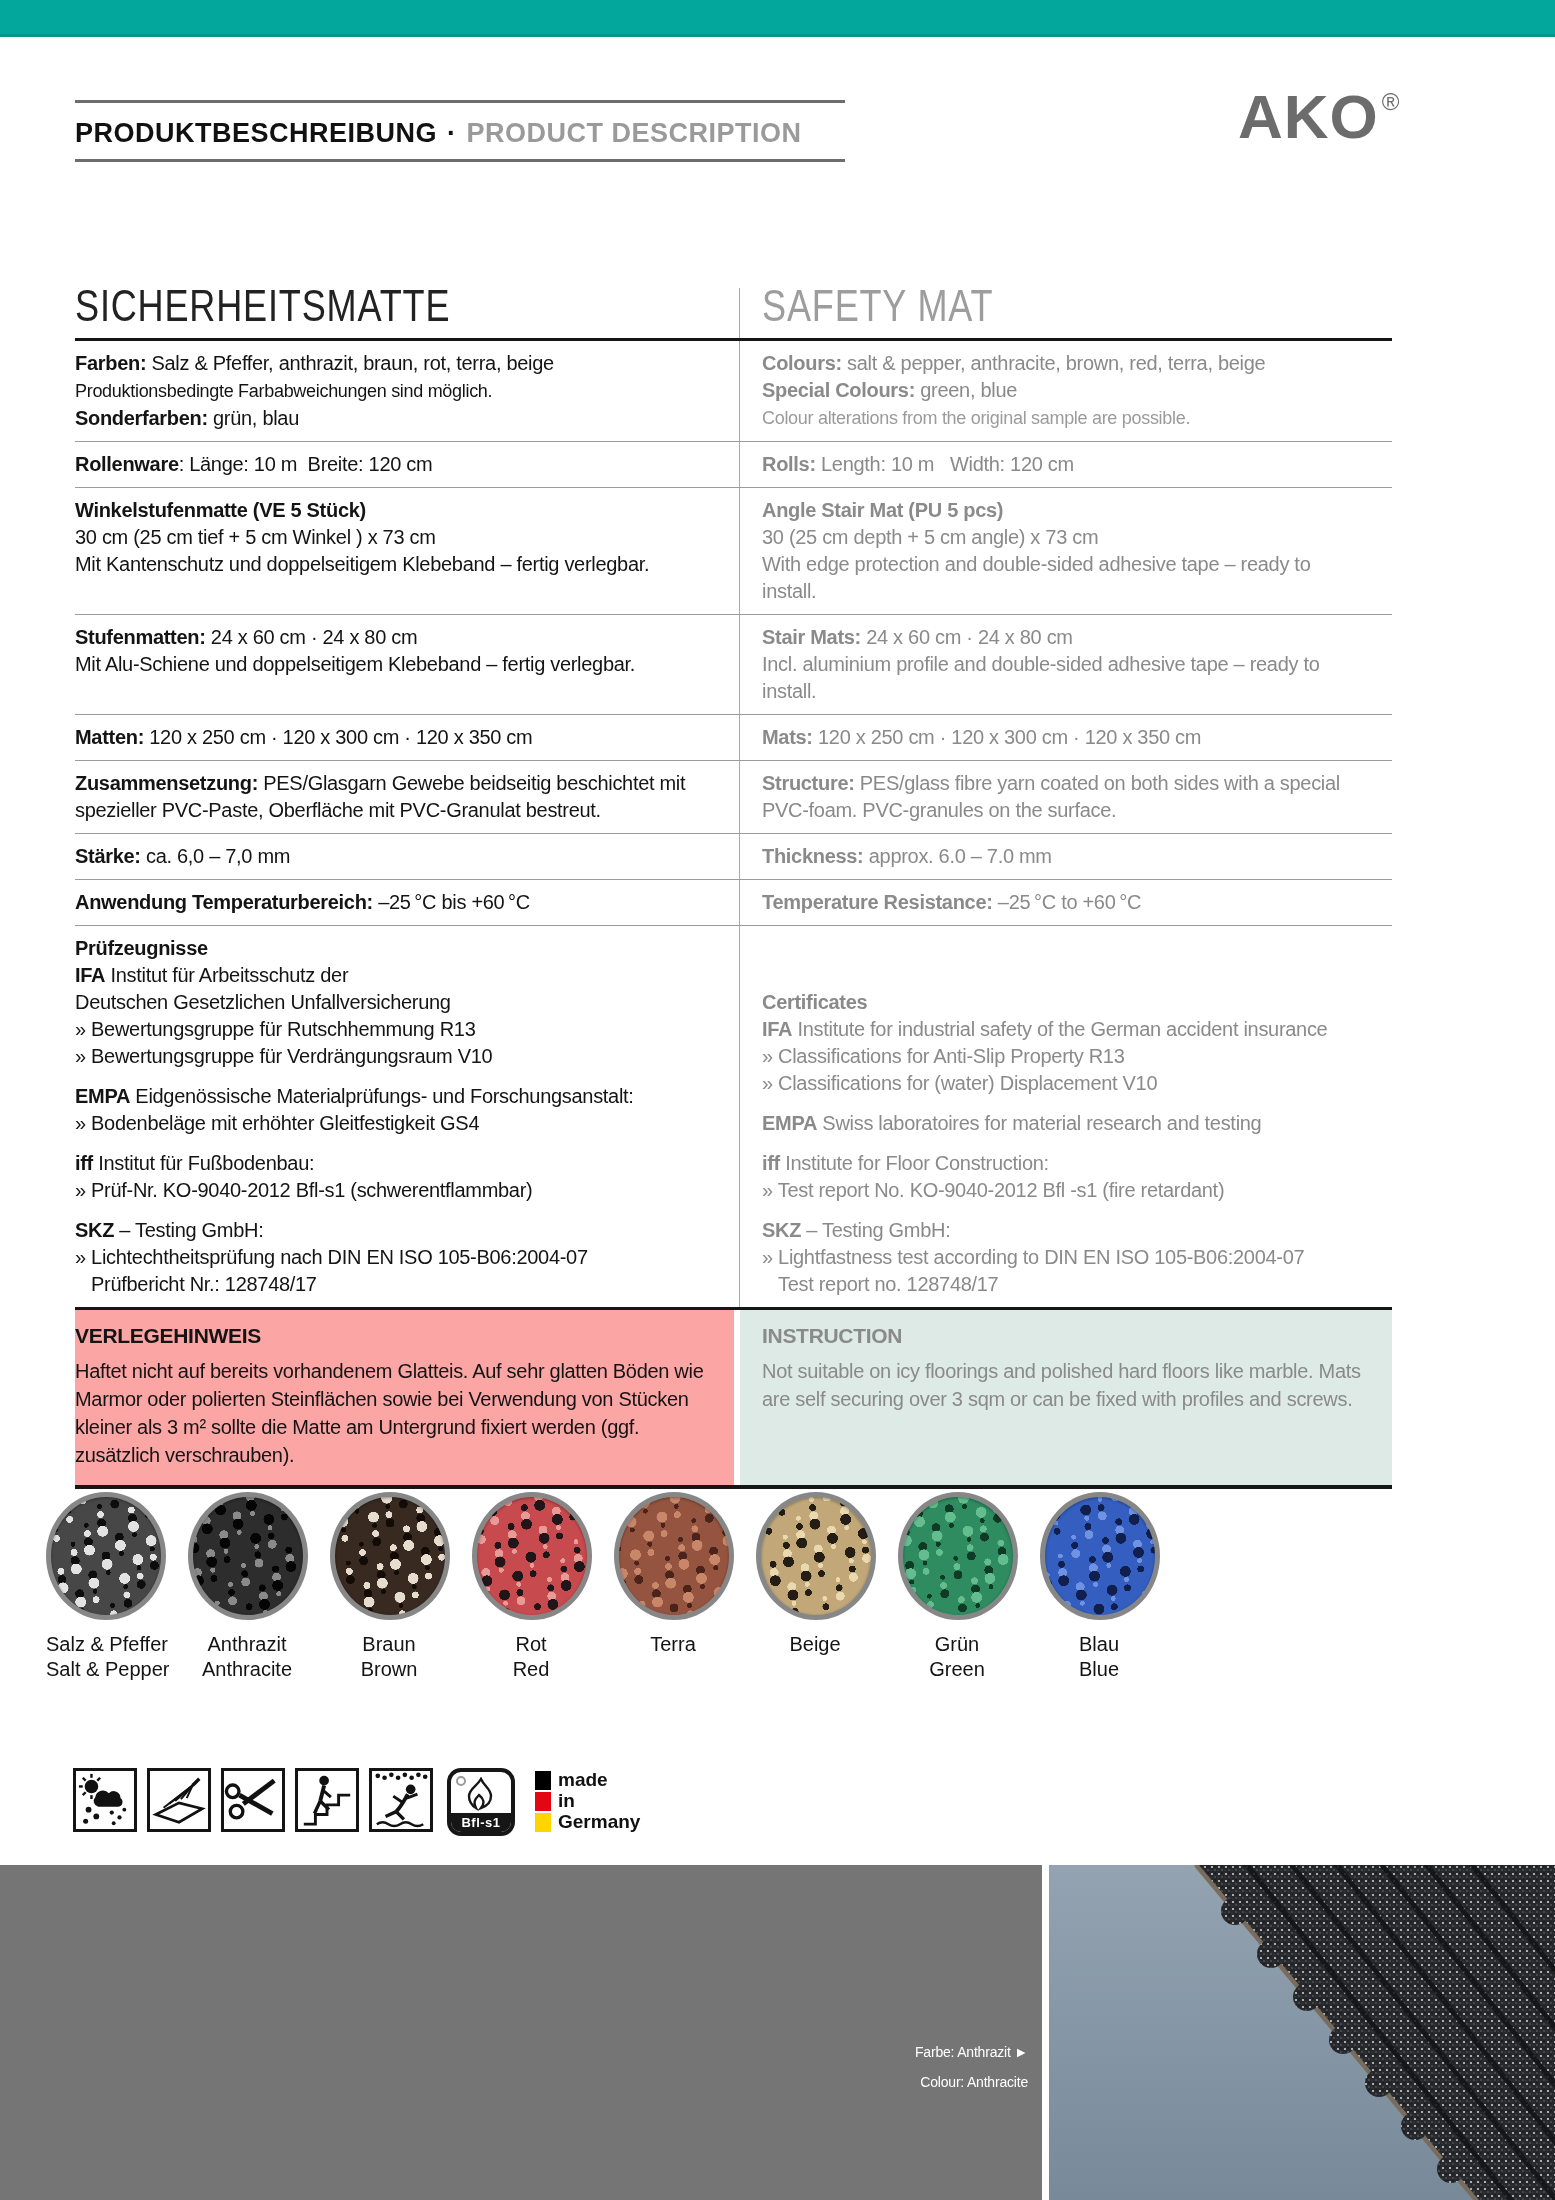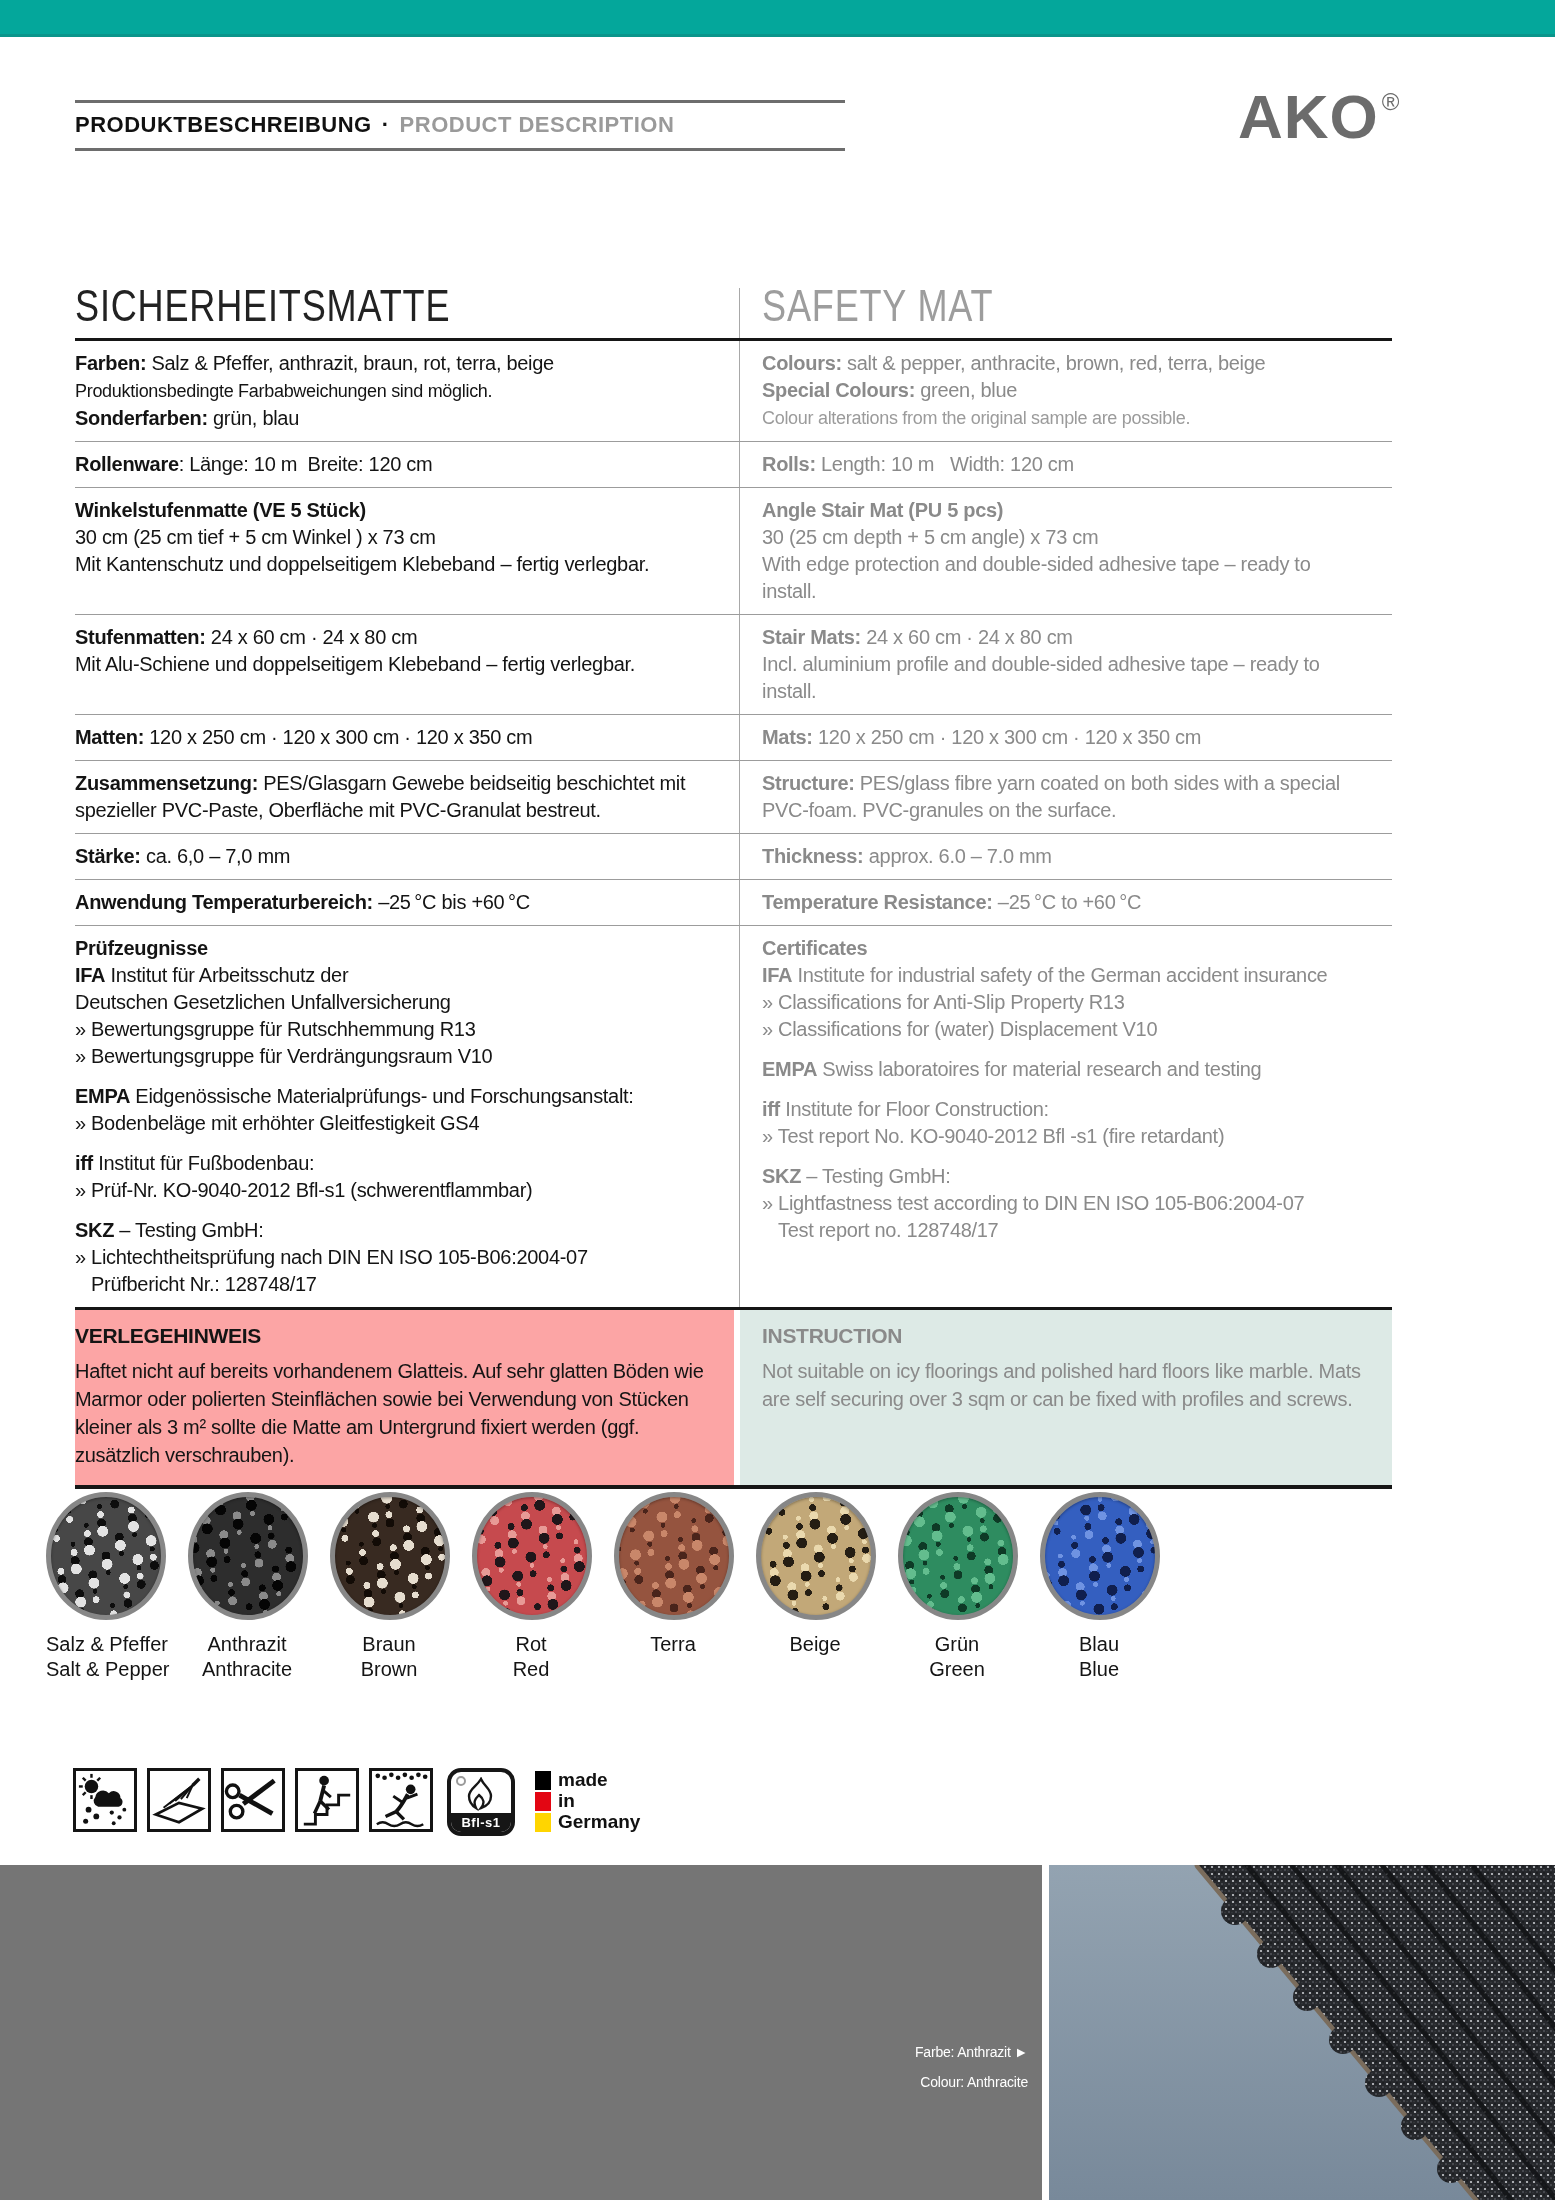--- a/index.html
+++ b/index.html
@@ -5,32 +5,32 @@
   html,body{margin:0;padding:0;background:#fff;}
   .page{position:relative;width:1555px;height:2200px;background:#ffffff;
         font-family:"Liberation Sans",sans-serif;color:#111;overflow:hidden;}
 
   
   .topbar{height:34px;background:#04A79B;border-bottom:3px solid #0a958b;}
 
   
   .header{position:absolute;left:75px;top:100px;width:770px;}
   .hrule{height:3px;background:#6d6d6d;}
-  .htitle{padding:9px 0 10px 0;font-size:22px;font-weight:bold;letter-spacing:.5px;white-space:nowrap;}
+  .htitle{padding:15px 0 10px 0;font-size:27px;font-weight:bold;letter-spacing:.5px;white-space:nowrap;}
   .hde{color:#111;}
   .hsep{color:#111;margin:0 10px;}
   .hen{color:#9a9a9a;}
   .logo{position:absolute;left:1238px;top:86px;color:#6c6c6c;font-weight:800;
         font-size:62px;letter-spacing:1px;line-height:1;}
   .logo sup{font-size:24px;font-weight:400;vertical-align:28px;margin-left:3px;}
 
   
   .spec{position:absolute;left:75px;top:288px;width:1317px;}
   .trow{display:flex;border-bottom:1px solid #9c9c9c;}
-  .trow:last-of-type{border-bottom:none;}
+  .trow:last-of-type{border-bottom:none;align-items:flex-end;}
   .cell{box-sizing:border-box;font-size:20px;line-height:27px;letter-spacing:-.3px;padding:9px 24px 9px 0;}
   .cell.de{width:665px;border-right:1px solid #a8a8a8;color:#141414;}
   .cell.en{width:652px;padding-left:22px;color:#8a8a8a;}
   .thead{border-bottom:3px solid #161616;}
   .thead .cell{padding-top:4px;padding-bottom:10px;}
   .bigtitle{display:inline-block;font-size:44px;font-weight:300;letter-spacing:1px;
             transform:scaleX(.82);transform-origin:left center;white-space:nowrap;color:#222;}
   .cell.en .bigtitle{color:#9d9d9d;}
   .line{min-height:27px;}
   .linegap{height:13px;}

